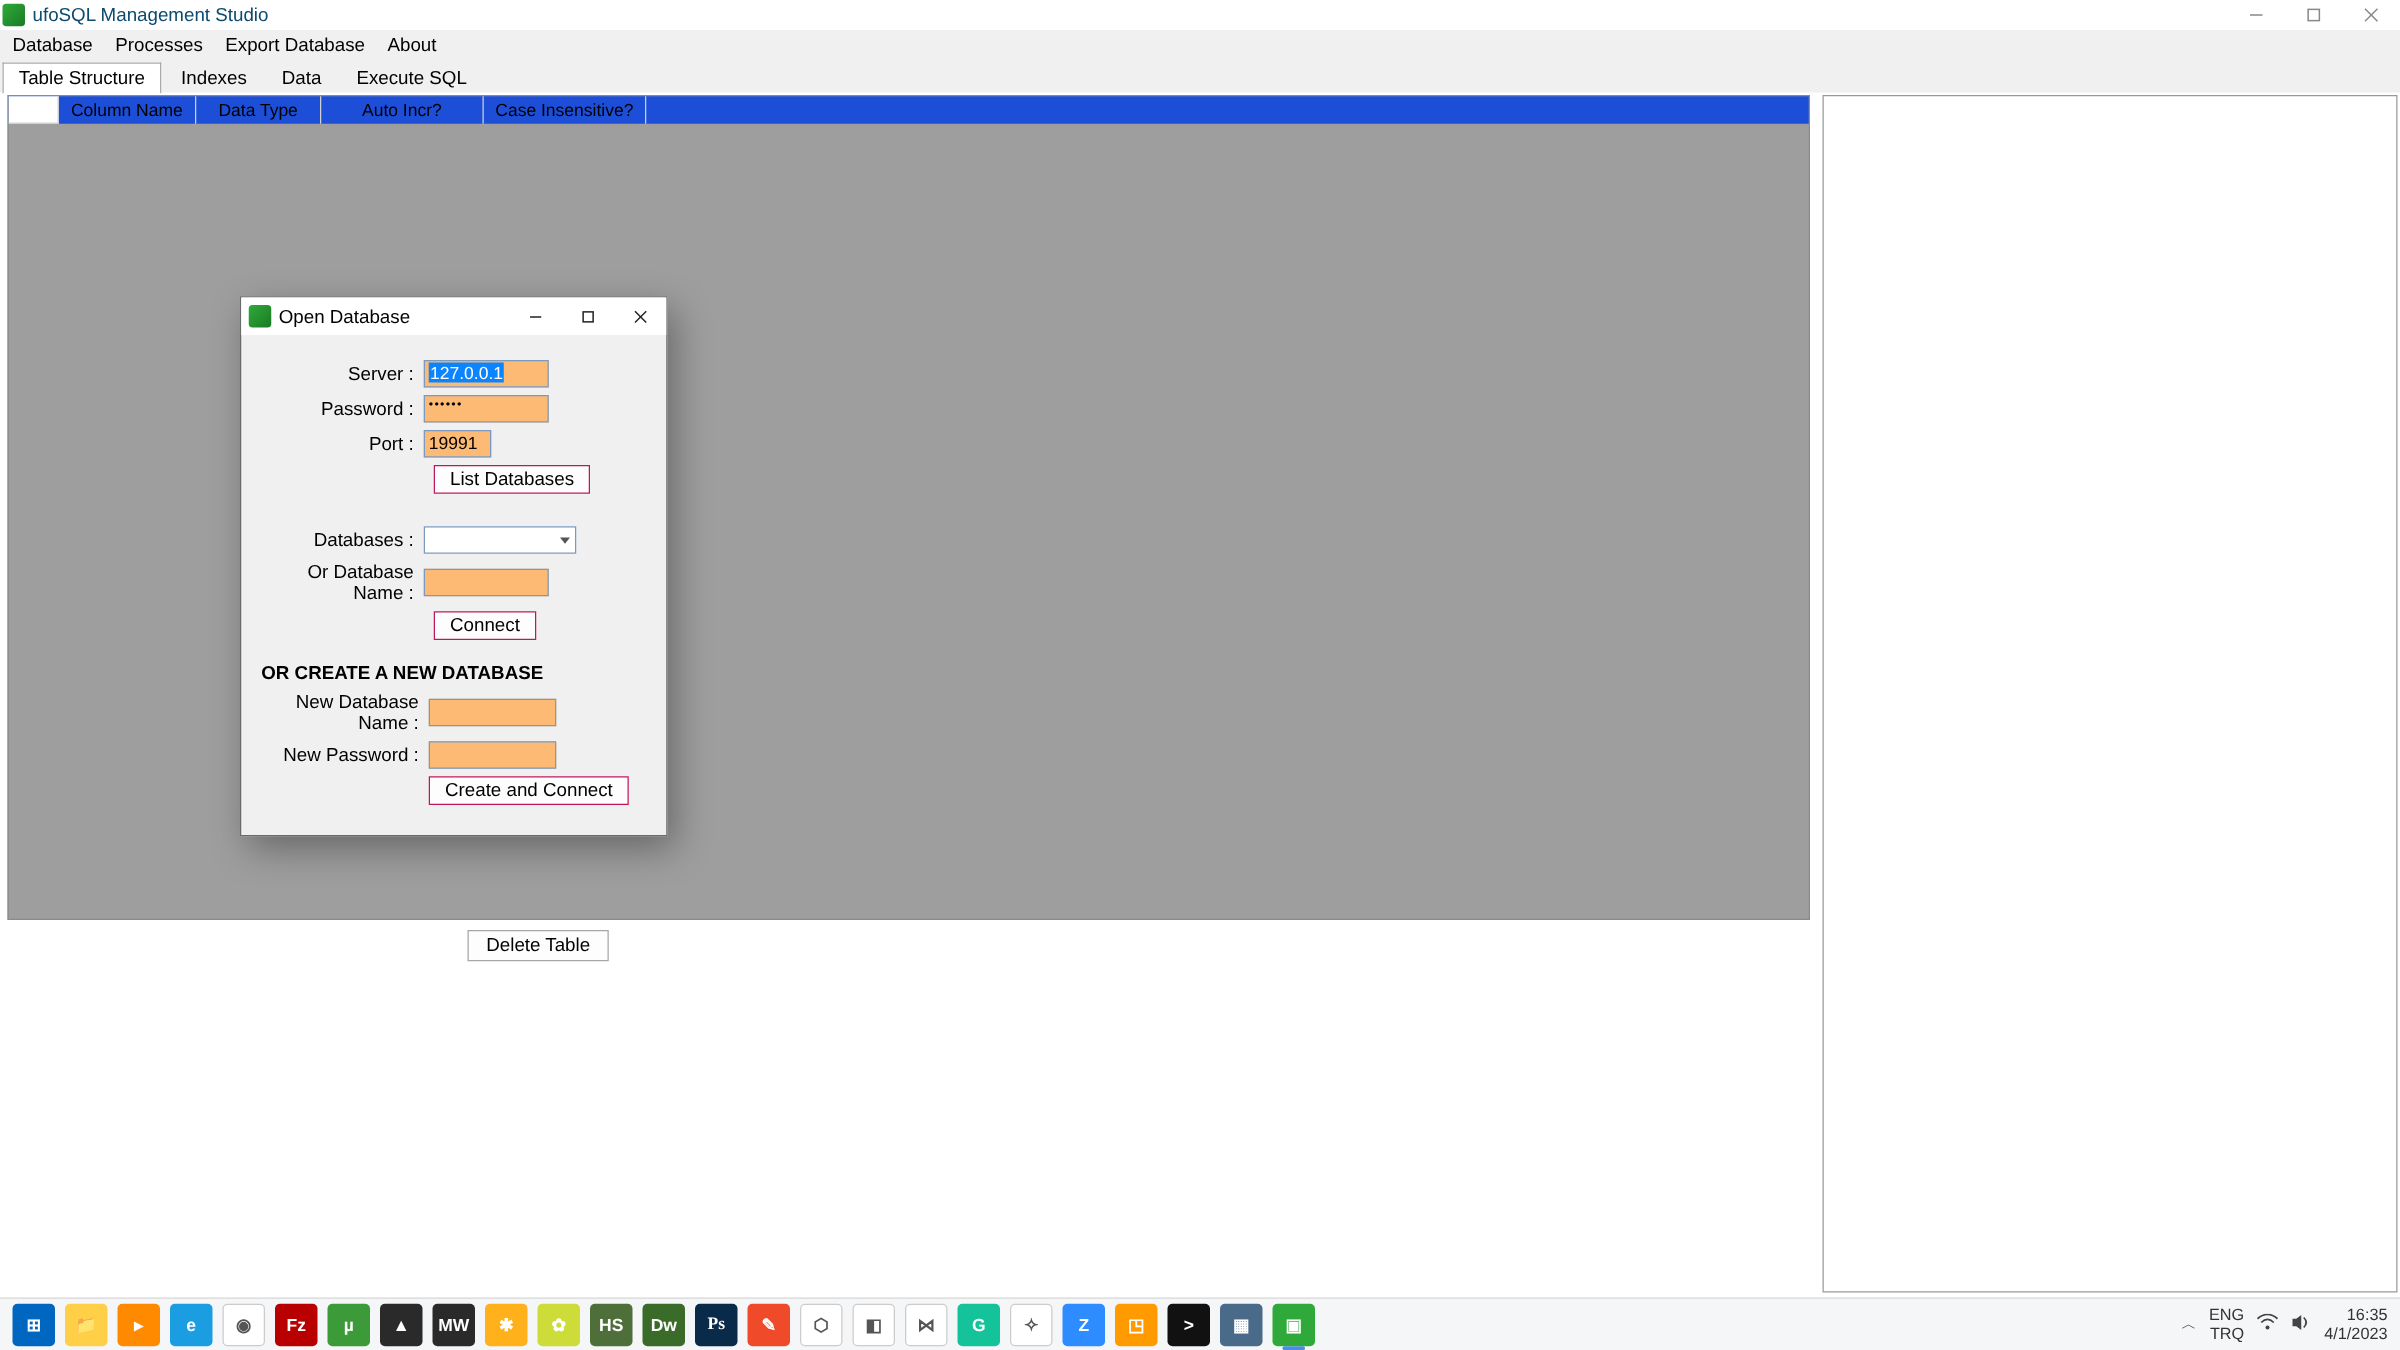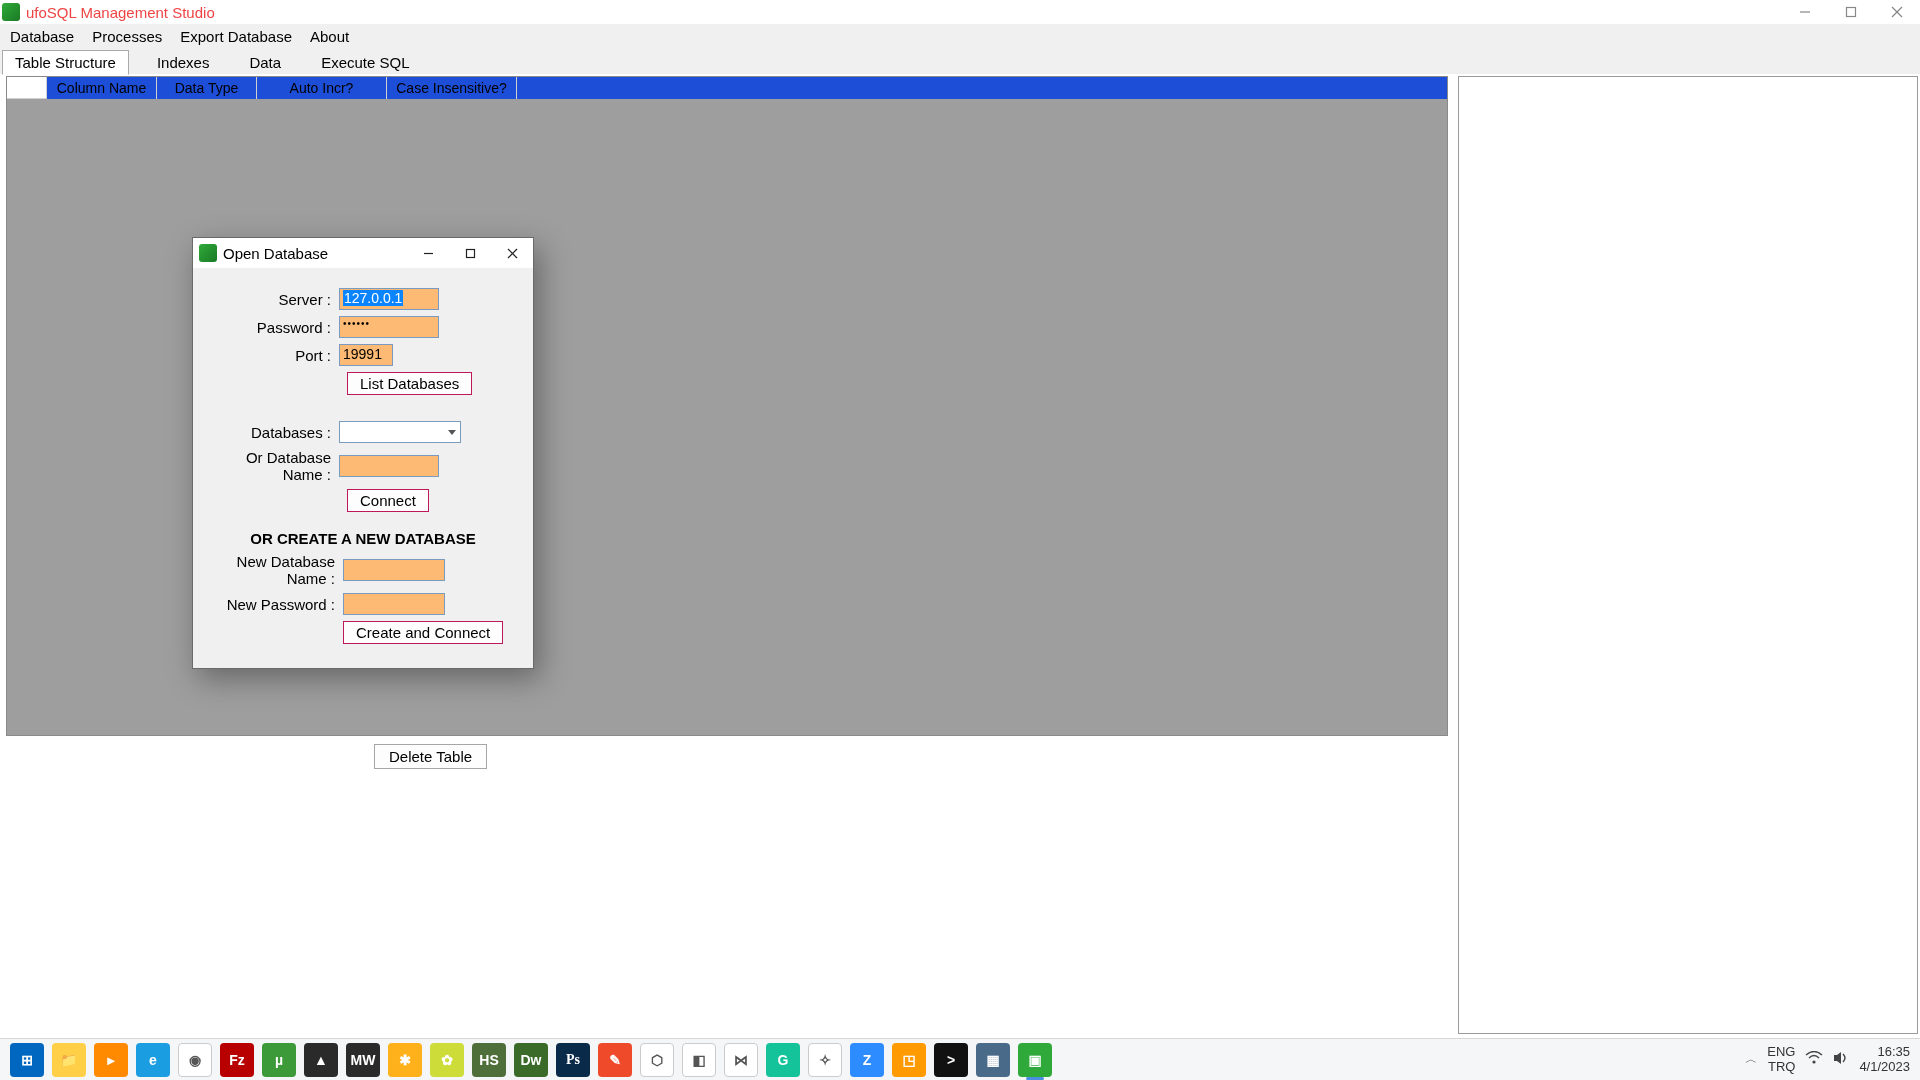--- a/index.html
+++ b/index.html
@@ -16,21 +16,21 @@
   
   .titlebar {
     height: 24px;
     background: #ffffff;
     display: flex;
     align-items: center;
     justify-content: space-between;
     border-bottom: 0;
   }
   .titlebar-left { display: flex; align-items: center; gap: 6px; padding-left: 2px;}
-  .titlebar-title { color: #ef4444; font-size: 15px; }
+  .titlebar-title { color: #0c4a6e; font-size: 15px; }
   .win-controls { display: flex; }
   .win-btn {
     width: 46px; height: 24px;
     display: flex; align-items: center; justify-content: center;
     color: #888;
   }
   .win-btn svg { stroke: #888; }
 
   
   .menubar {
@@ -43,21 +43,21 @@
     font-size: 15px;
   }
 
   
   .tabbar {
     height: 26px;
     background: #f0f0f0;
     display: flex;
     align-items: flex-end;
     padding-left: 2px;
-    gap: 16px;
+    gap: 4px;
     font-size: 15px;
   }
   .tab {
     padding: 3px 12px 3px 12px;
     border: 0;
     position: relative;
   }
   .tab.active {
     background: #ffffff;
     border: 1px solid #aaa;
@@ -153,21 +153,21 @@
   }
   .combo::after {
     content:""; position:absolute; right:4px; top:8px;
     border-left:4px solid transparent; border-right:4px solid transparent;
     border-top:5px solid #555;
   }
   .dlg-button {
     border:1px solid #be185d; background:#fdfdfd; padding:2px 12px;
     font-size:15px;
   }
-  .section-header { font-weight:bold; text-align:center; margin: 18px 0 6px 0; font-size:15px;}
+  .section-header { font-weight:bold; text-align:left; margin: 18px 0 6px 0; font-size:15px;}
 
   
   .taskbar {
     position: absolute; left:0; right:0; bottom:0;
     height: 42px;
     background: #f5f6f8;
     border-top: 1px solid #d8d8d8;
     display: flex; align-items: center; justify-content: space-between;
     padding: 0 10px;
   }

